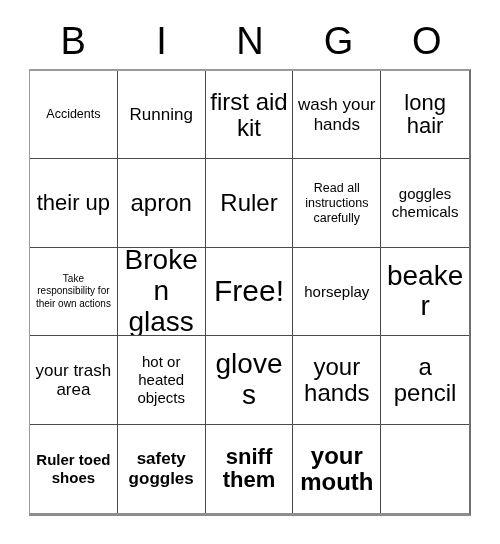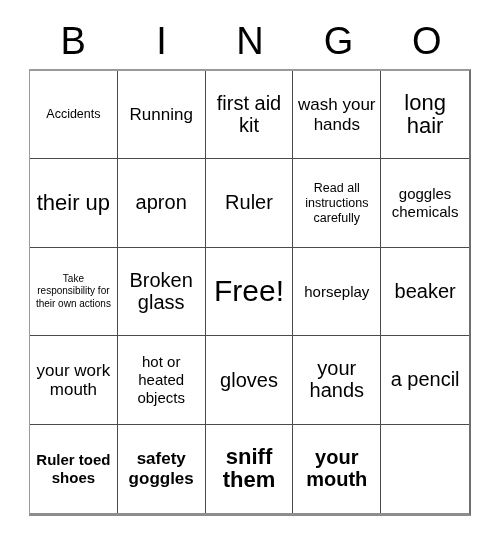--- a/index.html
+++ b/index.html
@@ -83,22 +83,22 @@
     width: 100%;
     line-height: 1.06;
     word-wrap: break-word;
   }
 
   
   .fs-xs   { font-size: 10px;   line-height: 1.22; }
   .fs-s    { font-size: 12.5px; line-height: 1.2;  }
   .fs-m    { font-size: 15px;   line-height: 1.18; }
   .fs-l    { font-size: 17px;   line-height: 1.14; }
-  .fs-xl   { font-size: 20px;   line-height: 1.1;  }
-  .fs-xxl  { font-size: 20px;   line-height: 1.08; }
+  .fs-xl   { font-size: 28px;   line-height: 1.1;  }
+  .fs-xxl  { font-size: 24px;   line-height: 1.08; }
   .fs-3xl  { font-size: 22px;   line-height: 1.04; }
   .fs-free { font-size: 30px;   line-height: 1.0;  }
 </style>
 </head>
 <body>
 
 <div id="card">
 
   <div id="bingo-header">
       <div class="header-letter">B</div>
@@ -148,21 +148,21 @@
       <div class="cell">
         <span class="cell-text fs-free">Free!</span>
       </div>
       <div class="cell">
         <span class="cell-text fs-m">horseplay</span>
       </div>
       <div class="cell">
         <span class="cell-text fs-xl">beaker</span>
       </div>
       <div class="cell">
-        <span class="cell-text fs-l">your work mouth</span>
+        <span class="cell-text fs-l">your trash area</span>
       </div>
       <div class="cell">
         <span class="cell-text fs-m">hot or heated objects</span>
       </div>
       <div class="cell">
         <span class="cell-text fs-xl">gloves</span>
       </div>
       <div class="cell">
         <span class="cell-text fs-xxl">your hands</span>
       </div>

